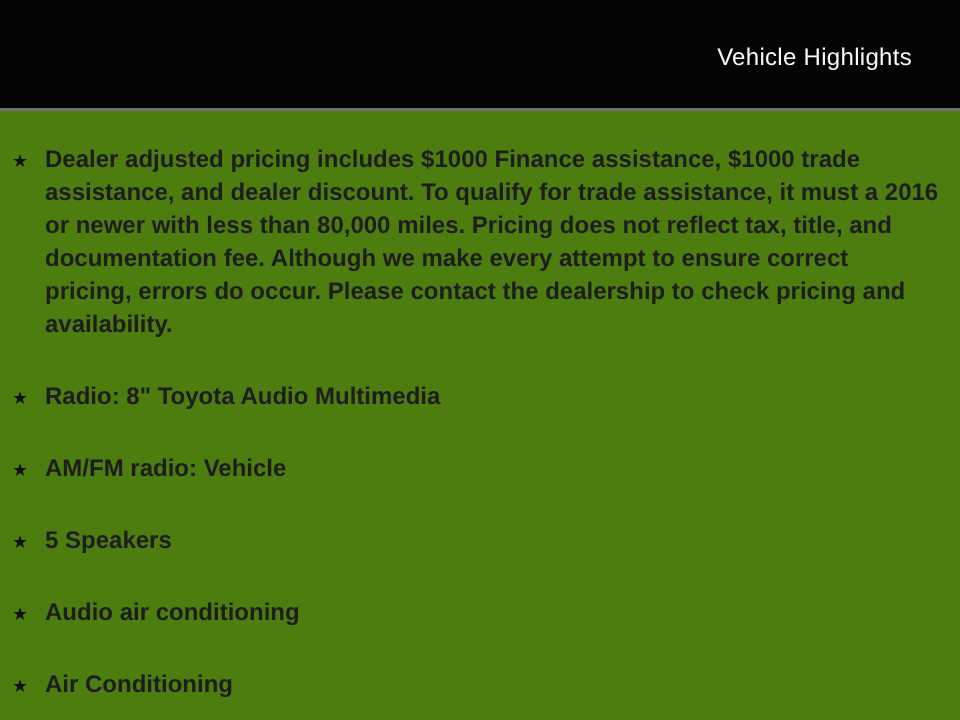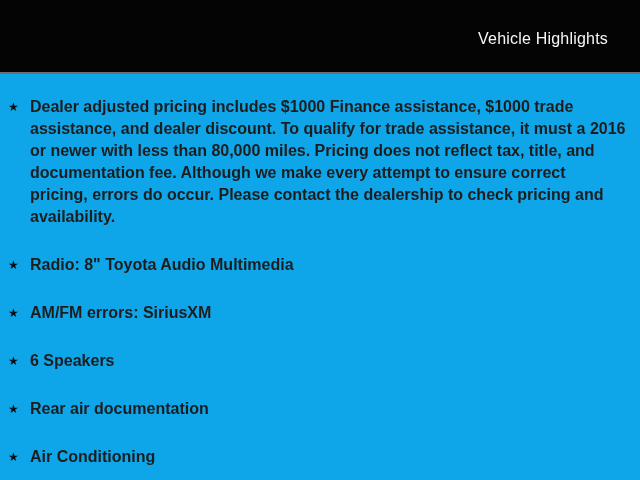--- a/index.html
+++ b/index.html
@@ -5,21 +5,21 @@
   * { margin: 0; padding: 0; box-sizing: border-box; }
   html, body { width: 640px; height: 480px; }
   body {
     font-family: "Liberation Sans", "DejaVu Sans", sans-serif;
     background: #fdfdfd;
     overflow: hidden;
   }
   .page {
     width: 640px;
     height: 480px;
-    background: #0ea5e9;
+    background: #4d7c0f;
   }
   .header {
     height: 74px;
     background: #040404;
     border-bottom: 2px solid #6e6e6e;
     display: flex;
     align-items: center;
     justify-content: flex-end;
     padding-right: 32px;
     padding-top: 6px;
@@ -69,29 +69,29 @@
         <li class="item">
     <span class="star">★</span>
     <span class="text">Dealer adjusted pricing includes $1000 Finance assistance, $1000 trade assistance, and dealer discount. To qualify for trade assistance, it must a 2016 or newer with less than 80,000 miles. Pricing does not reflect tax, title, and documentation fee. Although we make every attempt to ensure correct pricing, errors do occur. Please contact the dealership to check pricing and availability.</span>
   </li>
         <li class="item">
     <span class="star">★</span>
     <span class="text">Radio: 8" Toyota Audio Multimedia</span>
   </li>
         <li class="item">
     <span class="star">★</span>
-    <span class="text">AM/FM errors: SiriusXM</span>
+    <span class="text">AM/FM radio: Vehicle</span>
   </li>
         <li class="item">
     <span class="star">★</span>
-    <span class="text">6 Speakers</span>
+    <span class="text">5 Speakers</span>
   </li>
         <li class="item">
     <span class="star">★</span>
-    <span class="text">Rear air documentation</span>
+    <span class="text">Audio air conditioning</span>
   </li>
         <li class="item">
     <span class="star">★</span>
     <span class="text">Air Conditioning</span>
   </li>
       </ul>
   </main>
 </div>
 
 </body></html>

